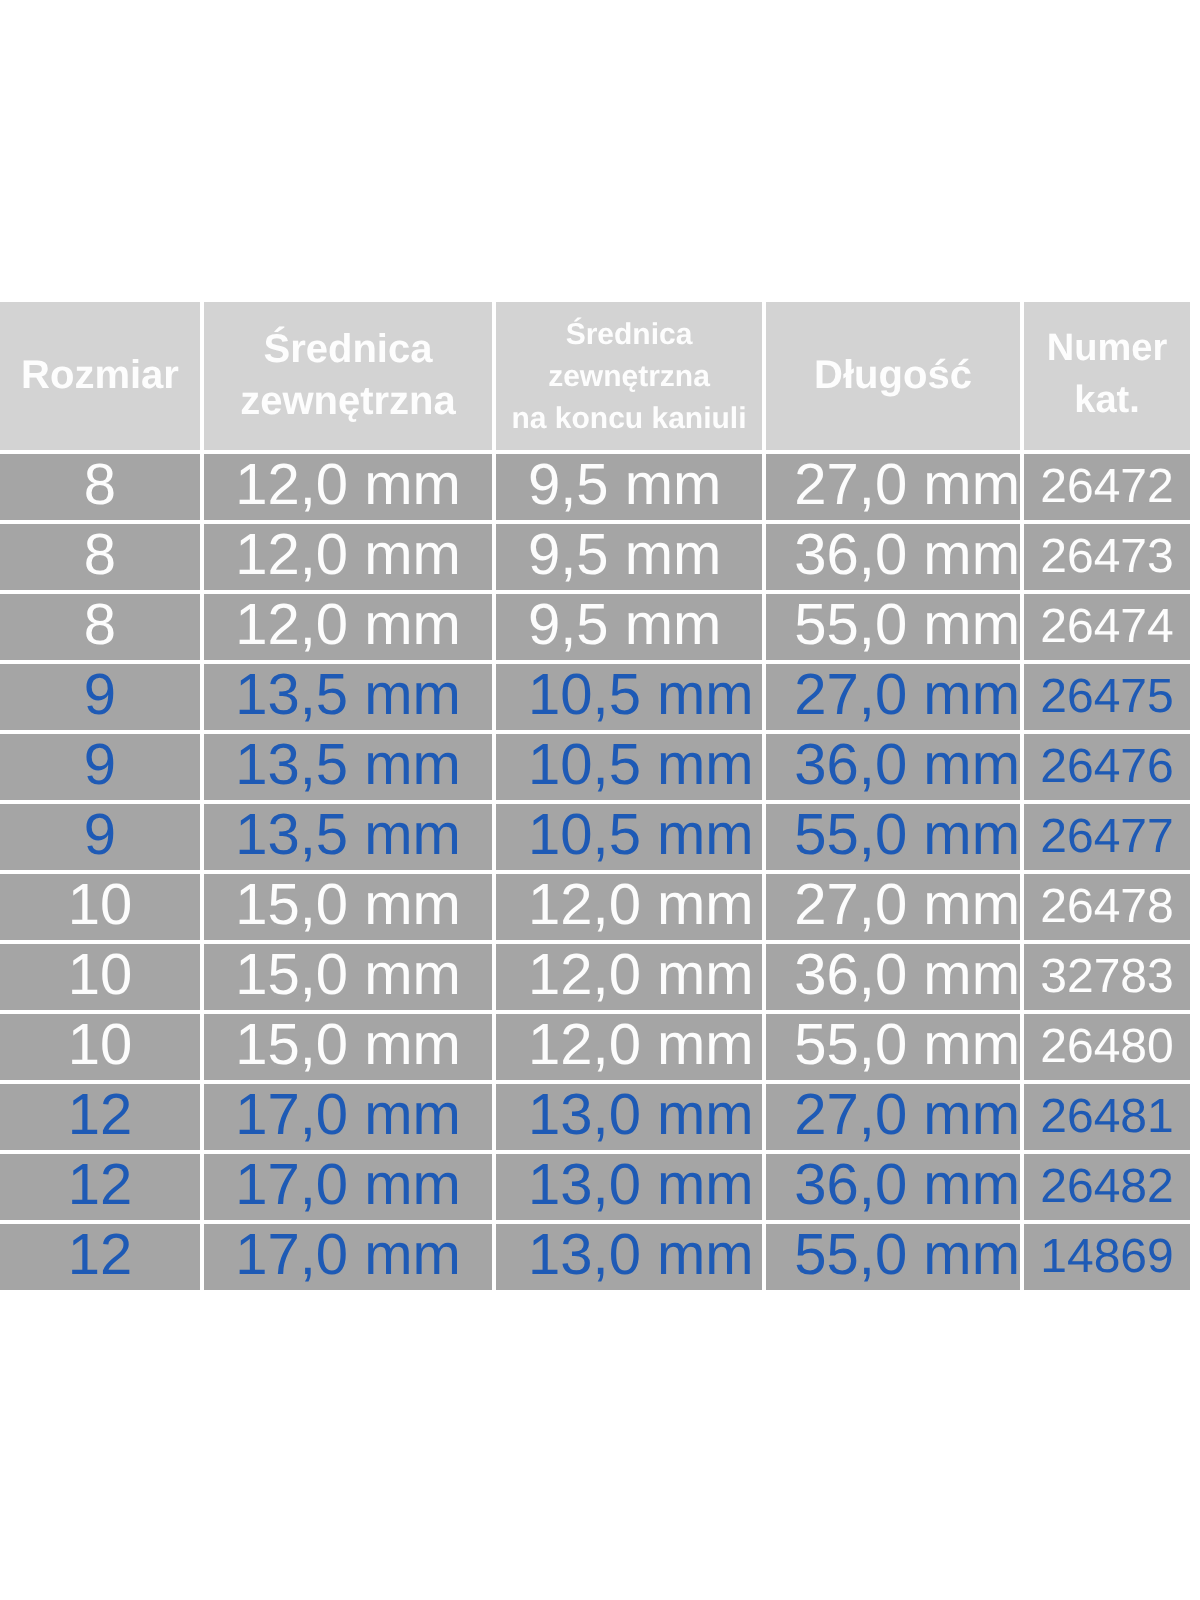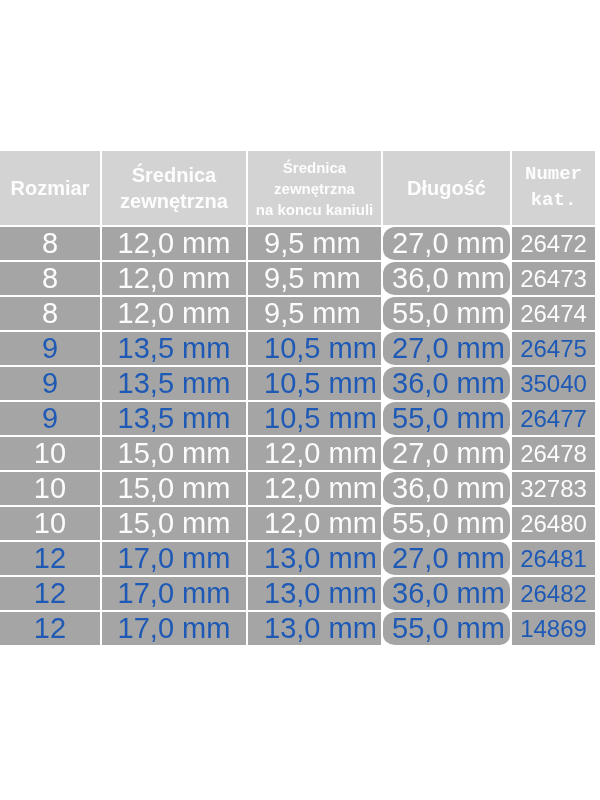--- a/index.html
+++ b/index.html
@@ -46,34 +46,33 @@
     line-height: 1.3;
     white-space: pre-line;
   }
   th.h-narrow {
     font-size: 15px;
     line-height: 1.4;
   }
   th.h-cat {
     font-size: 19px;
     line-height: 1.35;
-    font-family: Liberation Mono, monospace;
   }
   td {
     background: #a5a5a5;
     font-size: 29px;
     font-weight: 400;
     line-height: 1;
   }
   tr.row-white td { color: #fcfcfc; }
   tr.row-blue  td { color: #1e5ab5; }
   td.c0 { text-align: center; }
   td.c1 { text-align: center; }
   td.c2 { text-align: left; padding-left: 16px; }
-  td.c3 { text-align: center; padding-left: 4px; border-radius: 12px; }
+  td.c3 { text-align: right; padding-left: 4px; }
   td.c4 { text-align: center; font-size: 24px; margin-left: 20px; }
 </style>
 </head>
 <body>
 
 <div class="page">
   <table class="spec-table">
     <colgroup>
       <col style="width:102px">
       <col style="width:146px">
@@ -121,21 +120,21 @@
         <td class="c1">13,5 mm</td>
         <td class="c2">10,5 mm</td>
         <td class="c3">27,0 mm</td>
         <td class="c4">26475</td>
       </tr>
       <tr class="row-blue">
         <td class="c0">9</td>
         <td class="c1">13,5 mm</td>
         <td class="c2">10,5 mm</td>
         <td class="c3">36,0 mm</td>
-        <td class="c4">35040</td>
+        <td class="c4">26476</td>
       </tr>
       <tr class="row-blue">
         <td class="c0">9</td>
         <td class="c1">13,5 mm</td>
         <td class="c2">10,5 mm</td>
         <td class="c3">55,0 mm</td>
         <td class="c4">26477</td>
       </tr>
       <tr class="row-white">
         <td class="c0">10</td>

